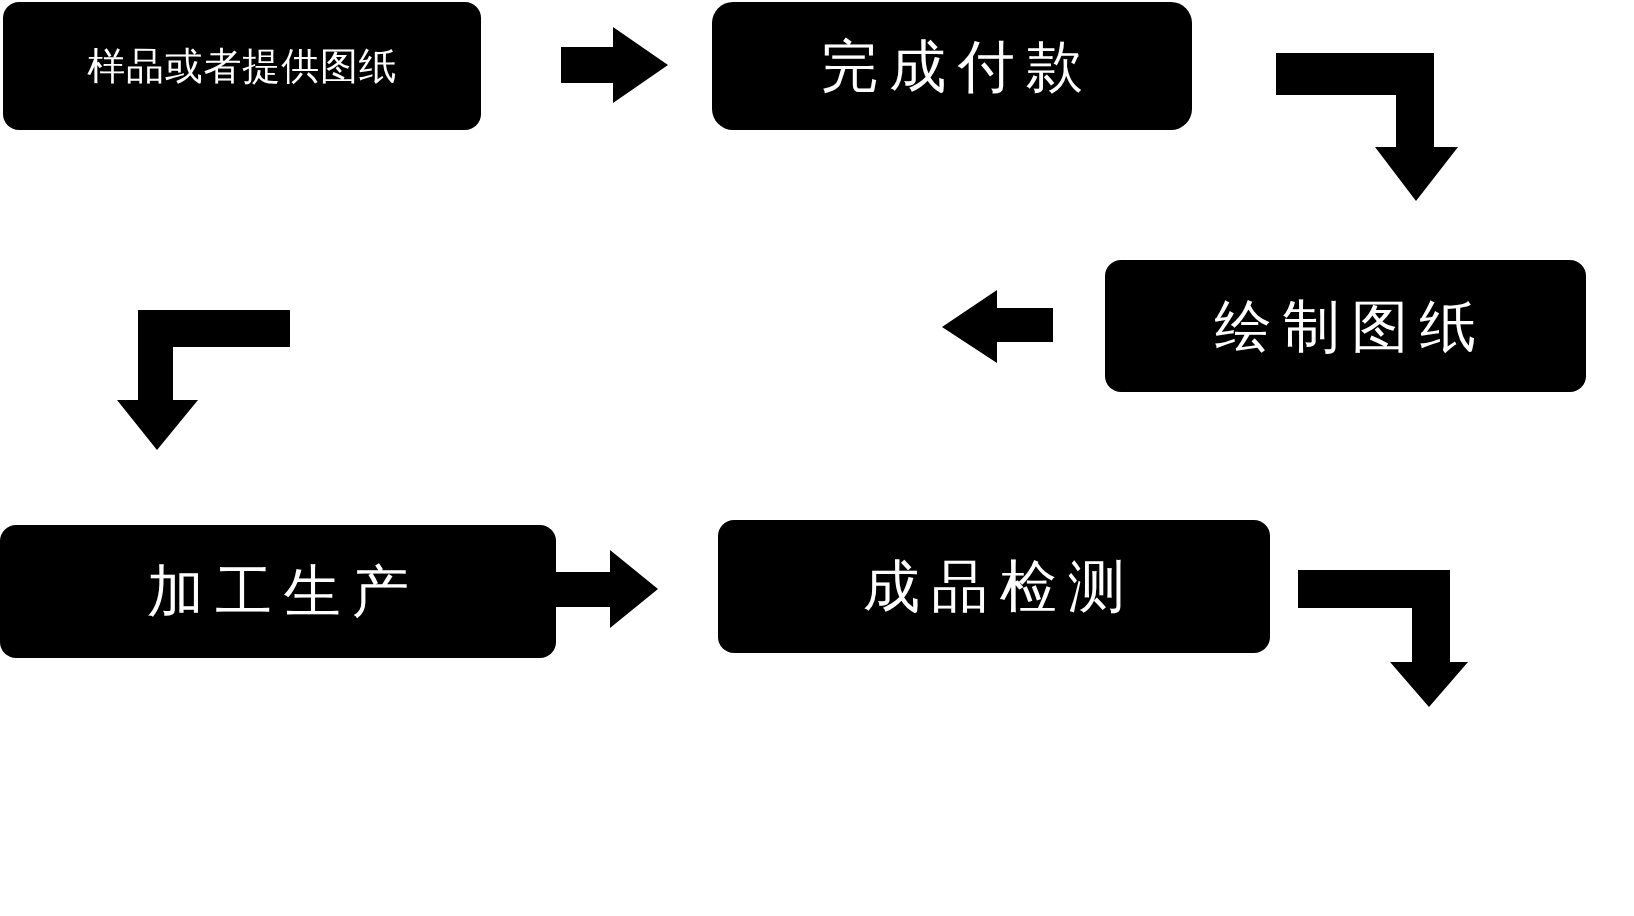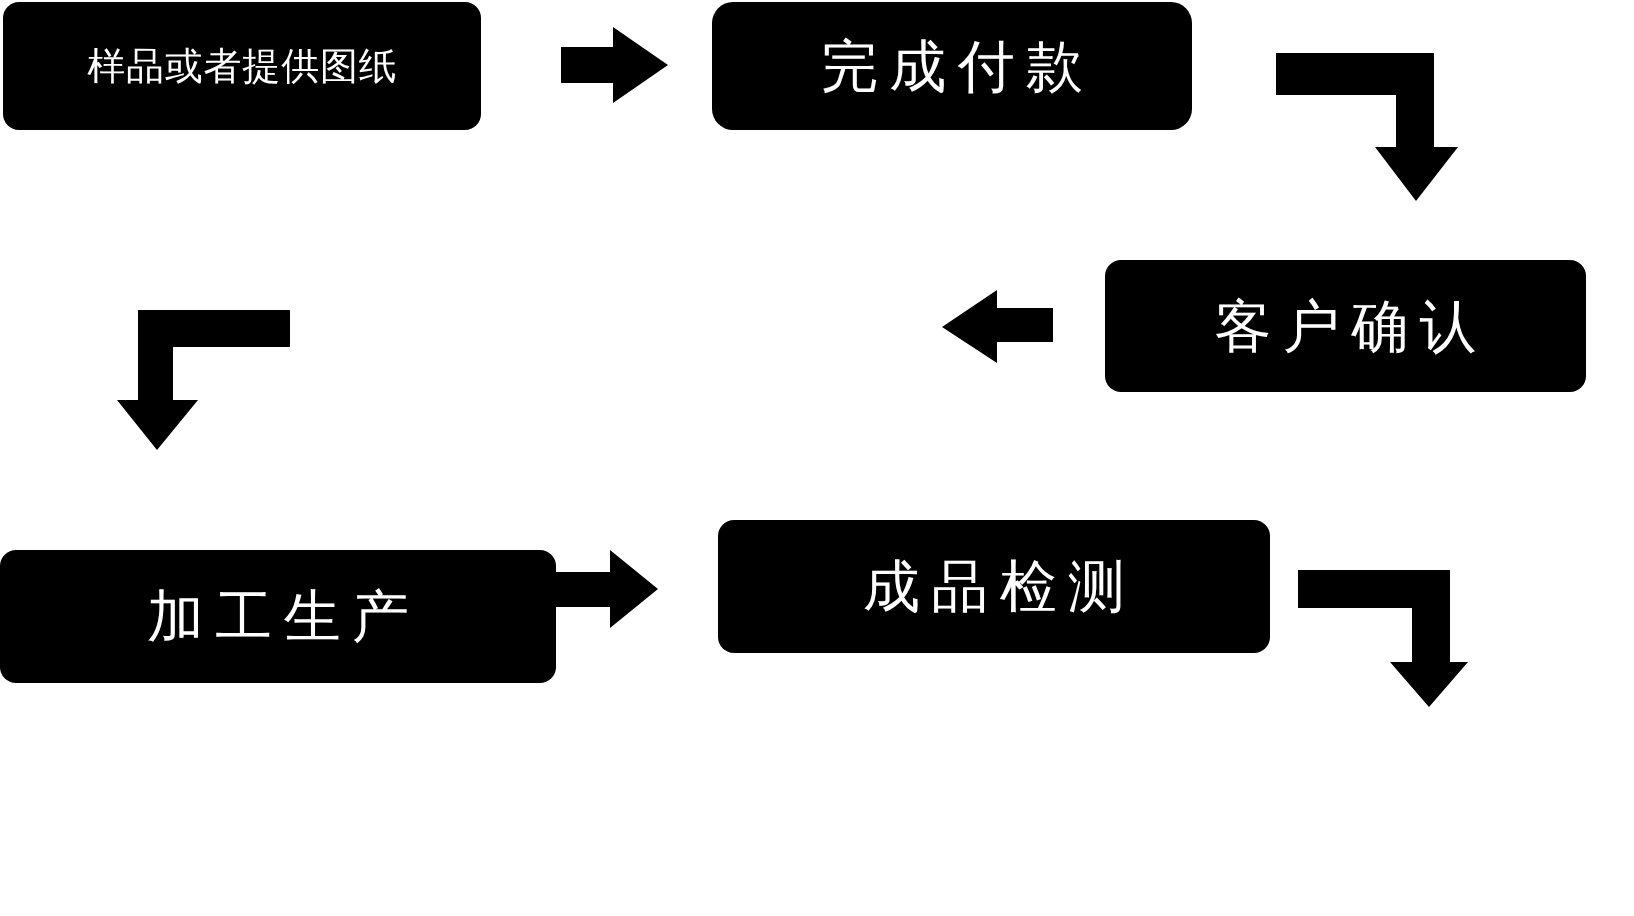--- a/index.html
+++ b/index.html
@@ -41,21 +41,21 @@
     margin-right: -0.02em;
   }
   .arrow {
     position: absolute;
   }
   
   #node-sample      { left: 3px;    top: 2px;   width: 478px; height: 128px; }
   #node-payment     { left: 712px;  top: 2px;   width: 480px; height: 128px; border-radius: 21px; }
   #node-draw        { left: 1105px; top: 260px; width: 481px; height: 132px; }
   #node-confirm     { left: 407px;  top: 260px; width: 485px; height: 131px; }
-  #node-production  { left: 0px;    top: 550px; width: 556px; height: 133px; }
+  #node-production  { left: 0px;    top: 525px; width: 556px; height: 133px; }
   #node-inspection  { left: 718px;  top: 520px; width: 552px; height: 133px; }
   #node-shipment    { left: 1153px; top: 778px; width: 479px; height: 131px; }
   
   #arrow-1 { left: 561px;  top: 27px;  }
   #elbow-1 { left: 1276px; top: 53px;  }
   #arrow-2 { left: 942px;  top: 290px; }
   #elbow-2 { left: 117px;  top: 310px; }
   #arrow-3 { left: 553px;  top: 550px; }
   #elbow-3 { left: 1298px; top: 570px; }
 </style>
@@ -79,21 +79,21 @@
   <svg class="arrow" id="elbow-1" width="182" height="148" viewBox="0 0 182 148">
     <polygon points="0,0 158,0 158,94 182,94 140,148 99,94 120,94 120,42 0,42" fill="#000000"></polygon>
   </svg>
 
 
   <svg class="arrow" id="arrow-2" width="111" height="73" viewBox="0 0 111 73">
     <polygon points="0,37 55,0 55,18 111,18 111,52 55,52 55,73" fill="#000000"></polygon>
   </svg>
 
   <div class="node" id="node-draw">
-    <span class="lbl">客户确认</span>
+    <span class="lbl">绘制图纸</span>
   </div>
 
   <svg class="arrow" id="elbow-2" width="173" height="140" viewBox="0 0 173 140">
     <polygon points="21,0 173,0 173,37 56,37 56,90 81,90 40,140 0,90 21,90" fill="#000000"></polygon>
   </svg>
 
   <div class="node" id="node-production">
     <span class="lbl">加工生产</span>
   </div>
 

